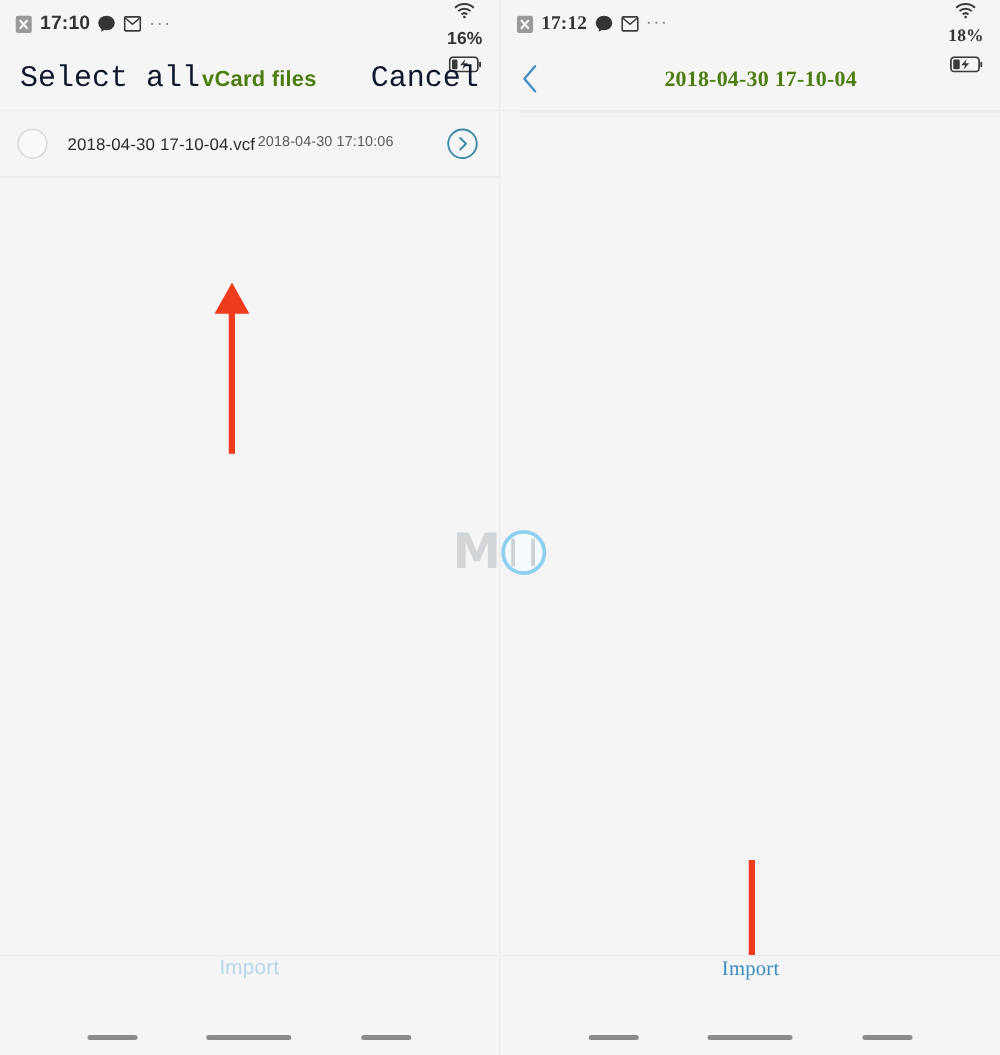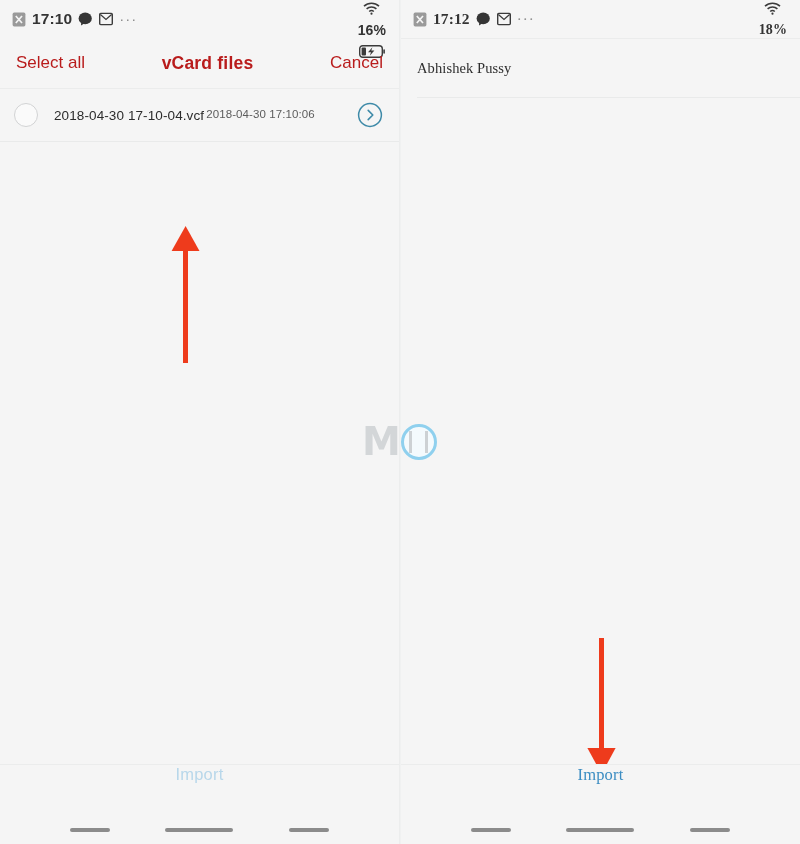--- a/index.html
+++ b/index.html
@@ -55,33 +55,34 @@
     height: 50px;
     flex: 0 0 50px;
     display: flex;
     align-items: center;
     position: relative;
     padding: 0 16px;
     box-sizing: border-box;
   }
   .appbar .side-left,
   .appbar .side-right {
-    font-size: 17px;
-    color: #b91c1c;
+    font-size: 24px;
+    color: #0f172a;
     z-index: 2;
     cursor: pointer;
+    font-family: Liberation Mono, monospace;
   }
   .appbar .side-right { margin-left: auto; }
   .appbar .title {
     position: absolute;
     left: 16px; right: 0;
     text-align: center;
     font-size: 17.5px;
     font-weight: 700;
-    color: #b91c1c;
+    color: #4d7c0f;
     letter-spacing: .2px;
     pointer-events: none;
   }
   .appbar .title.plain { font-weight: 700; }
   .back-chev { display: flex; align-items: center; height: 100%; padding-right: 10px; cursor: pointer; }
   .hdr-sep {
     height: 1px;
     background: #ebecec;
     flex: 0 0 1px;
   }
@@ -380,26 +381,31 @@
           <svg width="26" height="13" viewBox="0 0 26 13">
             <rect x="0.7" y="0.7" width="22.6" height="11.6" rx="3" fill="none" stroke="#3b3b3b" stroke-width="1.4"></rect>
             <rect x="24.3" y="4.3" width="1.6" height="4.4" rx="0.8" fill="#3b3b3b"></rect>
             <rect x="2.6" y="2.6" width="5.2" height="7.8" rx="1" fill="#3b3b3b"></rect>
             <path d="M13.4 2.2 L9.0 7.2 L12.0 7.2 L10.8 10.8 L15.4 5.6 L12.3 5.6 Z" fill="#3b3b3b"></path>
           </svg>
         </span>
       </div>
     </div>
 
+    <div class="appbar">
+      <span class="back-chev">
+        <svg width="14" height="24" viewBox="0 0 14 24">
+          <path d="M11 2 L2.5 12 L11 22" fill="none" stroke="#4a90c4" stroke-width="2" stroke-linecap="round" stroke-linejoin="round"></path>
+        </svg>
+      </span>
+      <span class="title plain">2018-04-30 17-10-04</span>
+    </div>
     <div class="hdr-sep"></div>
 
     <div class="content">
-      <div class="contact-row">
-        <span class="contact-name">Abhishek Pussy</span>
-      </div>
       <div class="contact-sep"></div>
 
       <div class="arrow" style="left:182px; top:599px;">
         <svg width="36" height="138" viewBox="0 0 36 138">
           <rect x="16" y="0" width="5" height="112" fill="#ee3b1c"></rect>
           <path d="M18.6 136 L4.4 110 L32.6 110 Z" fill="#ee3b1c"></path>
         </svg>
       </div>
     </div>
 

